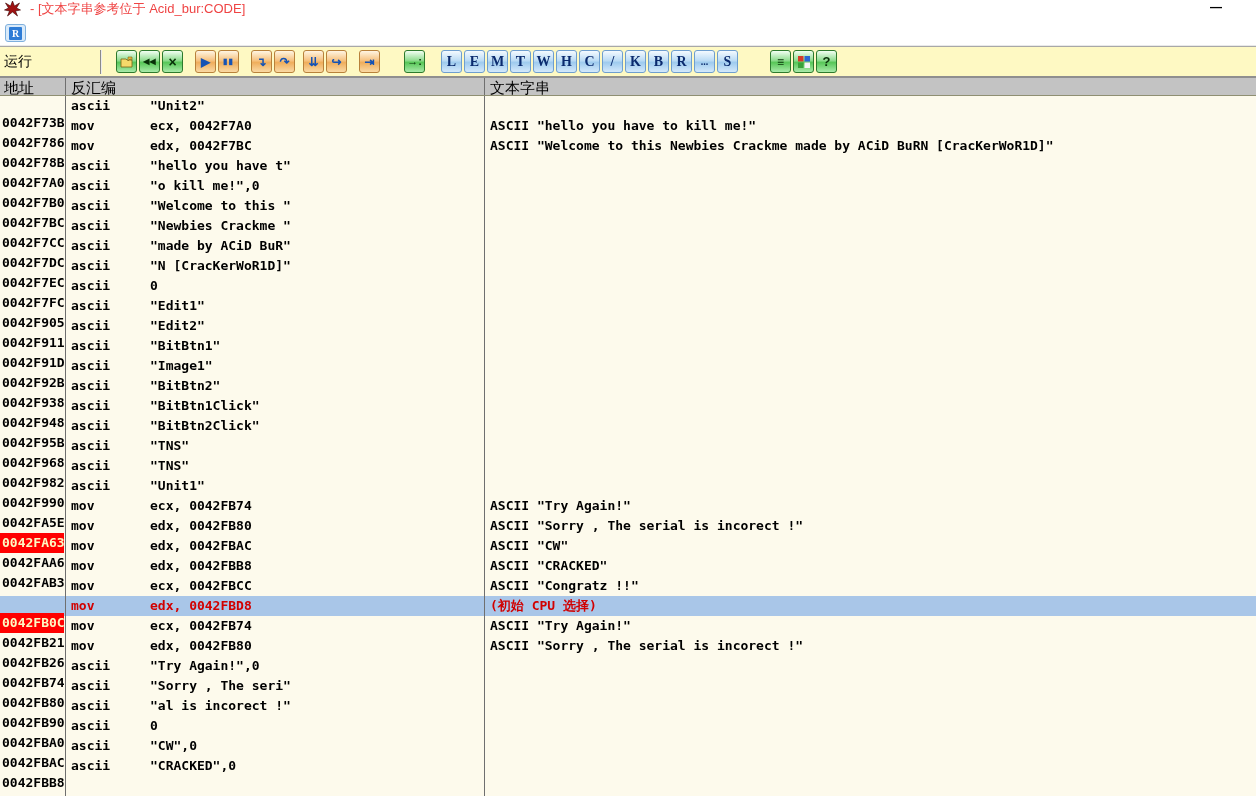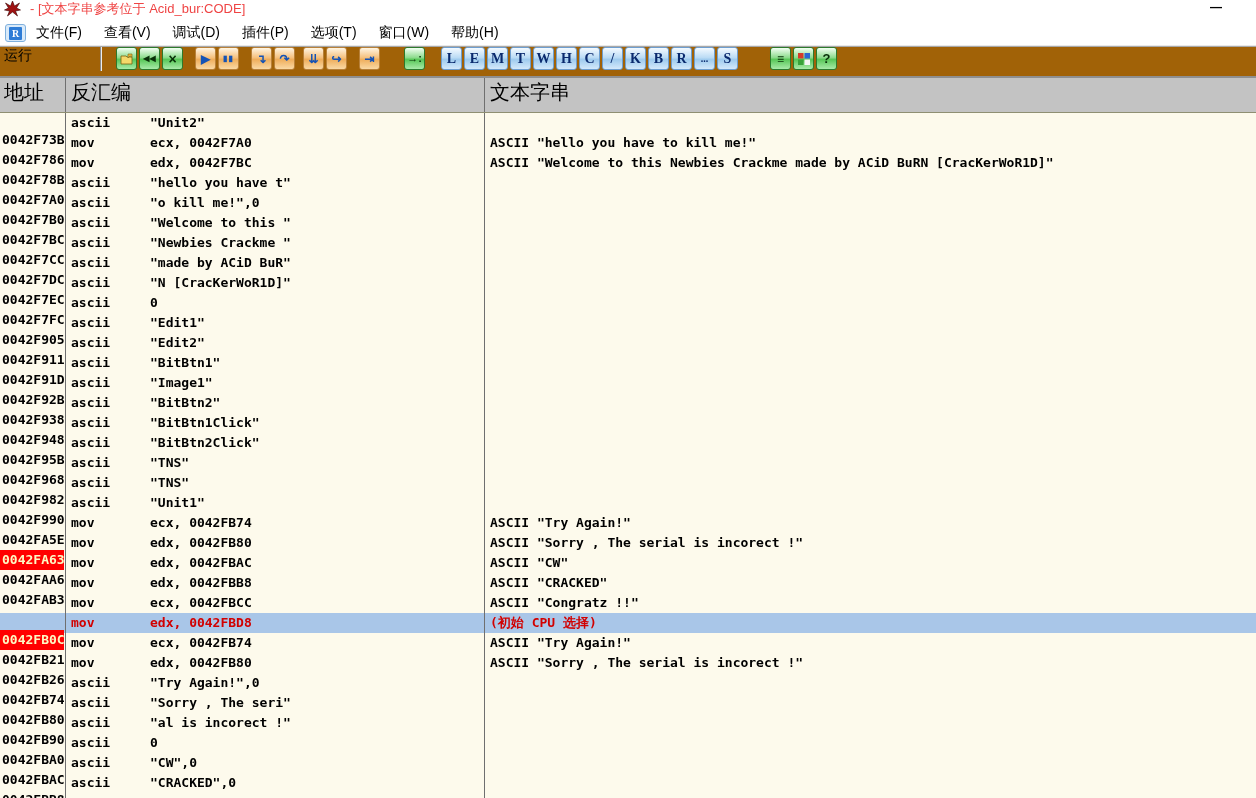--- a/index.html
+++ b/index.html
@@ -20,42 +20,42 @@
              padding-left:5px; border-bottom:1px solid #e9e9e9; }
   .child-icon { width:21px; height:18px; background:#d9eaf9; border:1px solid #7fb0dd;
                 border-radius:3px; display:flex; align-items:center; justify-content:center;
                 margin-right:10px; }
   .child-icon .rbox { width:13px; height:13px; background:#2e7cd6; color:#fff;
                       font:bold 10px "Liberation Serif", serif; display:flex;
                       align-items:center; justify-content:center; border-radius:1px; }
   .mitem { font-size:14px; color:#000; margin-right:22px; cursor:default; }
 
   
-  .toolbar { height:32px; background:#a16207; border-top:1px solid #a8a8a8;
-             border-bottom:2px solid #8f8f8f; display:flex; }
+  .toolbar { height:32px; background:#fef9c3; border-top:1px solid #a8a8a8;
+             border-bottom:2px solid #8f8f8f; display:flex; align-items:center; }
   .status { width:100px; padding-left:4px; font-size:14px; color:#000; }
   .tsep { width:2px; height:24px; border-left:1px solid #8a8a8a;
           border-right:1px solid #ececec; margin-right:14px; }
   .tb { width:21px; height:23px; margin-right:2px; border-radius:3px;
         display:inline-flex; align-items:center; justify-content:center;
         font-weight:bold; font-size:12px; line-height:1; cursor:default; padding:0; }
   .tb.green  { background:linear-gradient(#f2fff2,#8edc8e 45%,#58c758 55%,#a9eaa9);
                border:1px solid #2c7a2c; color:#083008; }
   .tb.orange { background:linear-gradient(#fff5e2,#f6c280 45%,#efae5c 55%,#fad9a4);
                border:1px solid #b8813a; color:#1553b5; }
   .tb.blue   { background:linear-gradient(#f4faff,#bcdcf5 45%,#9fcbee 55%,#d4e9fb);
                border:1px solid #6e9ecf; color:#0a2a6e;
                font-family:"Liberation Serif", serif; font-size:14px; }
   .tb .pausef { font-size:8px; letter-spacing:1px; }
   .g1 { margin-left:10px; } .g2 { margin-left:6px; } .g3 { margin-left:22px; }
   .g4 { margin-left:14px; } .g5 { margin-left:30px; }
 
   
-  .colheader { height:35px; background:#c3c3c3; position:relative;
-               border-bottom:1px solid #8f8f72; font-size:20px; color:#000; }
+  .colheader { height:18px; background:#c3c3c3; position:relative;
+               border-bottom:1px solid #8f8f72; font-size:15px; color:#000; }
   .colheader .c0 { position:absolute; left:4px;  top:1px; }
   .colheader .c1 { position:absolute; left:71px; top:1px; }
   .colheader .c2 { position:absolute; left:490px; top:1px; }
   .colheader .hd { position:absolute; top:0; bottom:0; width:1px; background:#6f6f6f; }
 
   
   .grid { position:relative; height:700px; background:#fdfaec;
           font:bold 13px "DejaVu Sans Mono", monospace; color:#000; overflow:hidden; }
   .vdiv { position:absolute; top:0; bottom:0; width:1px; background:#6f6f6f; z-index:5; }
   .trow { height:20px; line-height:20px; white-space:pre; position:relative; }
@@ -75,29 +75,20 @@
     <polygon points="8,0 10,5 15,2 12,7 16,9 11,10 13,15 8,11 3,15 5,10 0,9 4,7 1,2 6,5" fill="#a01212" stroke="#3a0404" stroke-width="0.6"></polygon>
   </svg>
   <span class="title-text">- [文本字串参考位于 Acid_bur:CODE]</span>
   <button class="min-btn">—</button>
 </div>
 
 <div class="menubar">
   <span class="child-icon">
     <span class="rbox">R</span>
   </span>
-  <span style="display:flex;">
-      <span class="mitem">文件(F)</span>
-      <span class="mitem">查看(V)</span>
-      <span class="mitem">调试(D)</span>
-      <span class="mitem">插件(P)</span>
-      <span class="mitem">选项(T)</span>
-      <span class="mitem">窗口(W)</span>
-      <span class="mitem">帮助(H)</span>
-    </span>
 </div>
 
 <div class="toolbar">
   <span class="status">运行</span>
   <span class="tsep"></span>
 
   <button class="tb green">
     <svg width="14" height="12" viewBox="0 0 14 12">
       <path d="M1 3 h5 l1 1 h5 v7 h-11 z" fill="#f5d96a" stroke="#7a6212" stroke-width="0.8"></path>
       <path d="M8 1 l4 0 l0 3 l-2 -1 l-2 2 z" fill="#e8b93c" stroke="#7a6212" stroke-width="0.6"></path>

